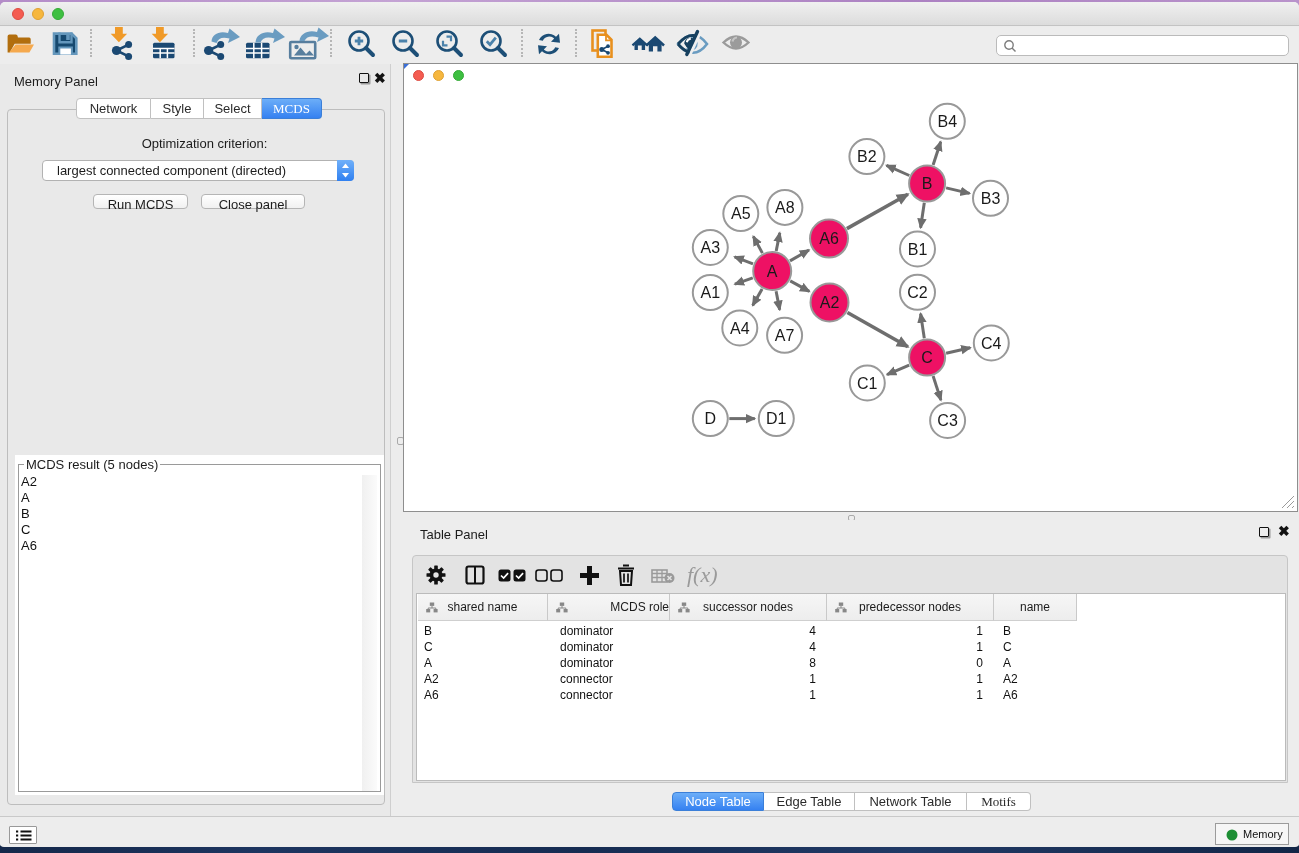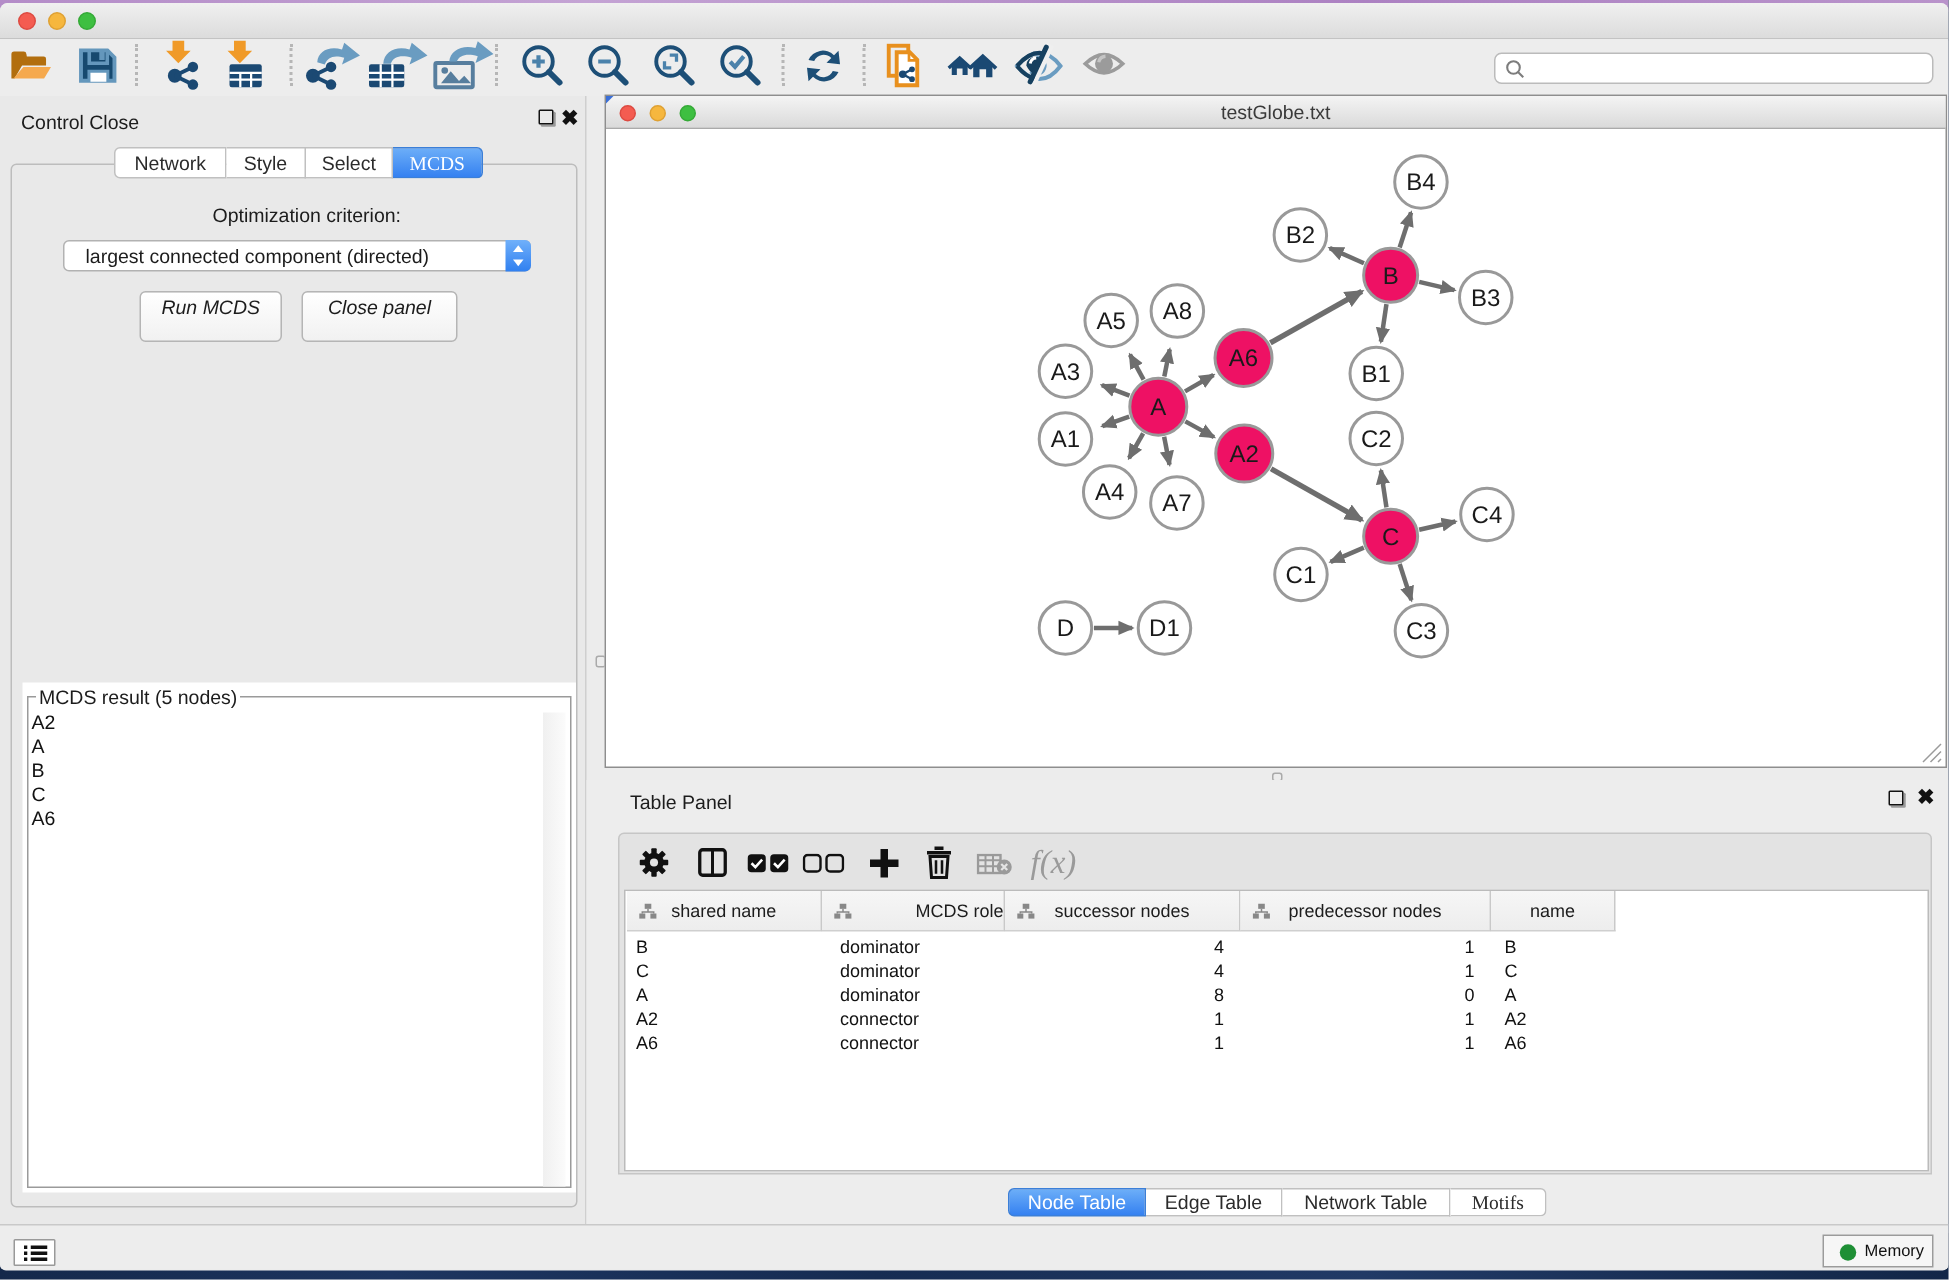--- a/index.html
+++ b/index.html
@@ -37,22 +37,22 @@
   border:1px solid #c0c0c0; border-left:none; line-height:20px; text-align:center; }
 .tab.first { border-left:1px solid #c0c0c0; border-radius:4px 0 0 4px; }
 .tab.last { border-radius:0 4px 4px 0;font-family:Liberation Serif, serif; }
 .tab.sel { background:linear-gradient(#6caef8,#3581f1); color:#fff; border-color:#3b7fd8; }
 #optlabel { top:72px; left:9px; width:391px; text-align:center; font-size:13px; color:#1c1c1c; }
 #combo { top:96px; left:42px; width:312px; height:21px; background:#fff;
   border:1px solid #b2b2b2; border-radius:4px; font-size:13px; color:#1c1c1c;
   line-height:19px; padding-left:14px; }
 #comboBtn { top:-1px; right:-1px; width:17px; height:21px; border-radius:0 4px 4px 0;
   background:linear-gradient(#70b0fa,#3080f0); }
-.btn { height:34px; background:linear-gradient(#ffffff,#f1f1f1); border:1px solid #b5b5b5;
-  border-radius:4px; font-size:13px; color:#1c1c1c; text-align:center; line-height:19px;font-style:italic; }
+.btn { height:15px; background:linear-gradient(#ffffff,#f1f1f1); border:1px solid #b5b5b5;
+  border-radius:4px; font-size:13px; color:#1c1c1c; text-align:center; line-height:19px; }
 #runBtn { top:130px; left:93px; width:95px; }
 #closeBtn { top:130px; left:201px; width:104px; }
 #mcdsWhite { top:391px; left:15px; width:369px; height:340px; background:#fff; }
 #mcdsBorder { top:9px; left:2.5px; width:363px; height:328px; border:1px solid #9a9a9a; }
 #mcdsLabel { top:2px; left:9px; font-size:13px; color:#1c1c1c; background:#fff; padding:0 2px; }
 #mcdsList { top:19px; left:6px; font-size:13px; color:#111; line-height:16.1px; }
 #mcdsScroll { top:20px; left:347px; width:15px; height:316px;
   background:linear-gradient(90deg,#f0f0f0,#fbfbfb); }
 
 #netwin { top:61px; left:403px; width:895px; height:449px; background:#fff;
@@ -222,21 +222,21 @@
   </svg>
   <div class="abs" id="search">
     <svg class="abs" style="left:6px;top:3px" width="14" height="14" viewBox="0 0 14 14">
       <circle cx="6" cy="6" r="4.2" fill="none" stroke="#7d7d7d" stroke-width="1.4"></circle>
       <path d="M9 9 L12.5 12.5" stroke="#7d7d7d" stroke-width="1.4"></path>
     </svg>
   </div>
 </div>
 
 <div class="abs" id="cpanel">
-  <div class="abs" id="cpTitle">Control Close</div>
+  <div class="abs" id="cpTitle">Memory Panel</div>
   <div class="abs" id="cpFloat"></div>
   <div class="abs" id="cpClose">✖</div>
   <div class="abs" id="cpPane"></div>
   <div class="abs" id="tabs">
     <div class="tab first" style="width:75px">Network</div>
     <div class="tab" style="width:53px">Style</div>
     <div class="tab" style="width:58px">Select</div>
     <div class="tab last sel" style="width:60px">MCDS</div>
   </div>
   <div class="abs" id="optlabel">Optimization criterion:</div>
@@ -255,21 +255,20 @@
     <div class="abs" id="mcdsLabel">MCDS result (5 nodes)</div>
     <div class="abs" id="mcdsList">A2<br>A<br>B<br>C<br>A6</div>
     <div class="abs" id="mcdsScroll"></div>
   </div>
 </div>
 
 <div class="abs" style="top:435px;left:397px;width:7px;height:8px;background:#ededed;border:1px solid #aaa;border-radius:2px;"></div>
 <div class="abs" style="top:513px;left:848px;width:7px;height:6px;background:#ededed;border:1px solid #aaa;border-radius:2px;"></div>
 
 <div class="abs" id="netwin">
-  <div class="abs" id="netTitle">testGlobe.txt</div>
   <div class="abs" style="top:0;left:0;width:0;height:0;border-top:5px solid #3a6fd8;border-right:5px solid transparent;"></div>
   <div class="abs ntl" style="left:9px;background:#f45c51;border:1px solid #dd4b42;"></div>
   <div class="abs ntl" style="left:29px;background:#f6b73e;border:1px solid #dfa133;"></div>
   <div class="abs ntl" style="left:49px;background:#3ebf41;border:1px solid #35aa37;"></div>
   <svg class="abs" style="top:23px;left:0" width="893" height="424" viewBox="0 0 893 424" font-family="Liberation Sans, sans-serif">
     <defs>
       <marker id="ah" viewBox="0 0 10 10" refX="8.5" refY="5" markerWidth="3.6" markerHeight="3.6" orient="auto-start-reverse">
         <path d="M0 0.6 L10 5 L0 9.4 z" fill="#6e6e6e"></path>
       </marker>
     </defs>

